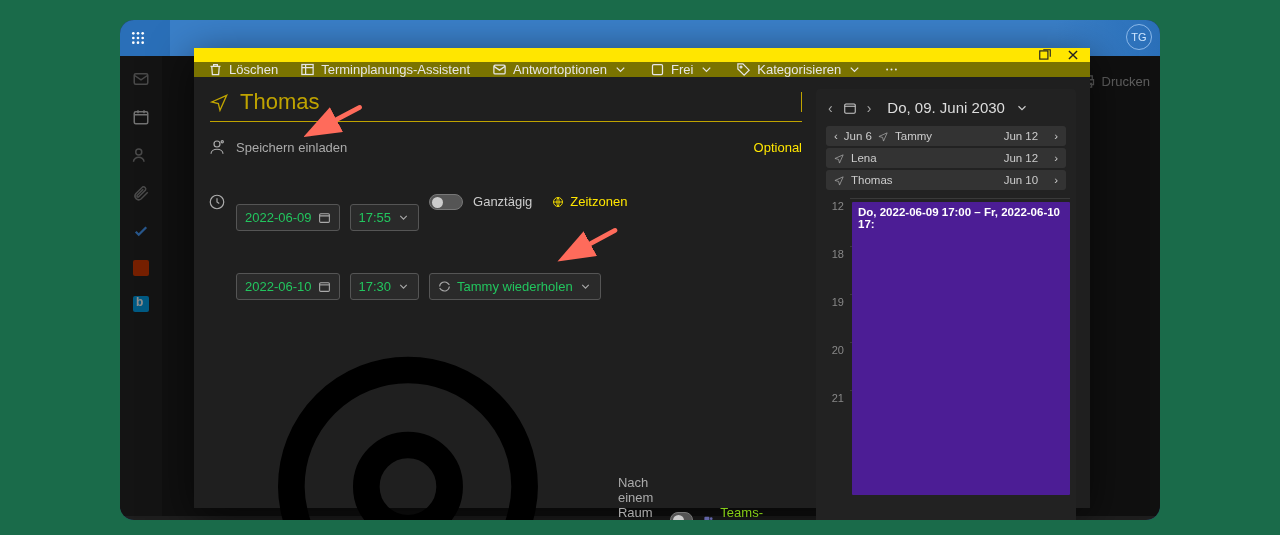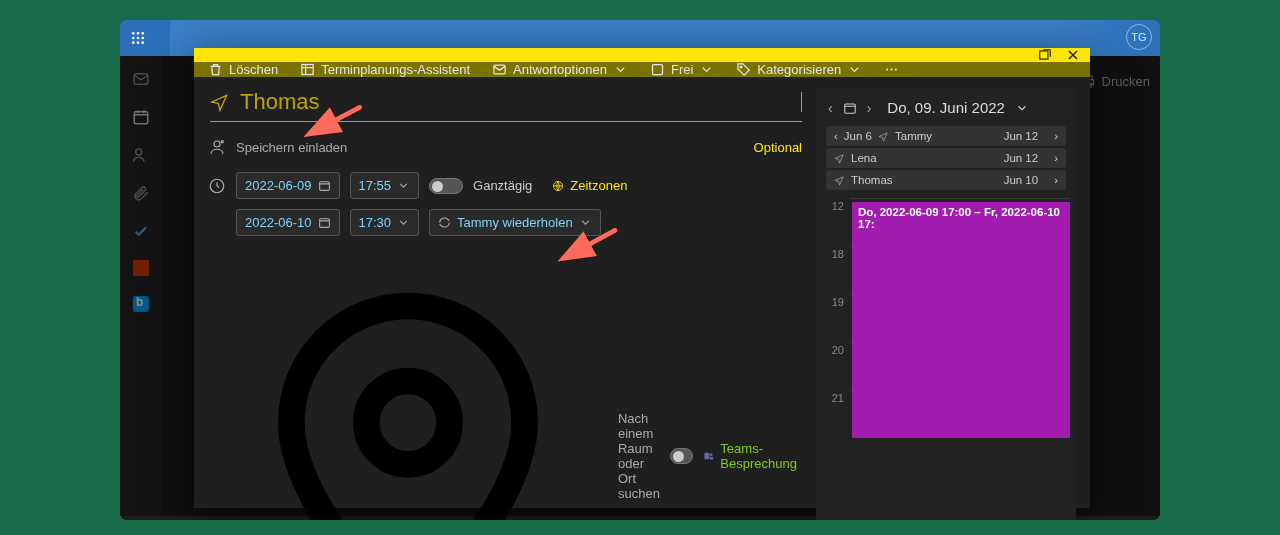--- a/index.html
+++ b/index.html
@@ -1,17 +1,17 @@
 <!DOCTYPE html>
 <html><head>
 <meta charset="utf-8">
 <style>
   * { box-sizing: border-box; margin: 0; padding: 0; font-family: 'Segoe UI', Arial, sans-serif; }
   body { width: 1280px; height: 535px; background: #1a6b4a; overflow: hidden; position: relative; }
-  .outer-shell { position: absolute; left: 120px; top: 20px; width: 1040px; height: 500px; background: #2a6fb8; border-radius: 6px; overflow: hidden; }
+  .outer-shell { position: absolute; left: 120px; top: 20px; width: 1040px; height: 500px; background: #2a6fb8; border-radius: 14px; overflow: hidden; }
   .bg-backdrop { position: absolute; inset: 0; background: #1e1e1e; filter: blur(0); }
   .bg-topbar { position: absolute; left: 0; top: 0; width: 100%; height: 36px; background: linear-gradient(90deg,#2a6fb8 0 50px,#3a7fc8 50px 90%,#2a6fb8); display:flex; align-items:center; }
   .bg-waffle { width: 36px; height: 36px; display:flex; align-items:center; justify-content:center; color:#fff; }
   .bg-print { position:absolute; right:10px; top:54px; color:#aaa; font-size:13px; display:flex; align-items:center; gap:6px;margin-left:44px;}
   .bg-tg { position:absolute; right:8px; top:4px; width:26px; height:26px; border-radius:50%; border:1px solid #8bb8e8; color:#cfe7ff; font-size:11px; display:flex; align-items:center; justify-content:center;}
   .bg-leftrail { position:absolute; left:0; top:36px; width:42px; height:460px; background:#252525; display:flex; flex-direction:column; align-items:center; padding-top:14px; gap:20px;}
   .bg-leftrail .ic { width:18px; height:18px; color:#888; }
   .bg-leftrail .ic.cal { color:#cfcfcf; }
   .bg-second { position:absolute; left:42px; top:36px; width:160px; height:460px; background:#1e1e1e;}
   .bg-overlay { position:absolute; left:0; top:36px; width:100%; height:460px; background:rgba(0,0,0,0.45);}
@@ -31,21 +31,21 @@
   .cal-select .dot{width:11px;height:11px;border-radius:50%;background:#bfa300;}
   .title-row { display:flex; align-items:center; gap:10px; border-bottom:1px solid #bfa300; padding-bottom:6px; margin-left:2px;}
   .title-row .plane { width:20px; height:20px; color:#bfa300;}
   .title-input { background:none; border:none; outline:none; color:#bfa300; font-size:22px; font-weight:500; flex:1;}
   .title-cursor { width:1px; height:20px; background:#bfa300; margin-left:2px; animation:bl 1s infinite;}
   @keyframes bl{50%{opacity:0;}}
   .row { display:flex; align-items:center; gap:10px; margin-top:16px;}
   .row .ic-lead { width:18px; height:18px; color:#aaa; flex-shrink:0;}
   .invite { flex:1; color:#aaa; font-size:13px;}
   .optional { color:#ffe600; font-size:13px;}
-  .field { background:#2a2a2a; border:1px solid #555; color:#7dd3fc; font-size:13px; padding:5px 8px; border-radius:3px; display:flex; align-items:center; gap:6px;}
+  .field { background:#2a2a2a; border:1px solid #555; color:#22c55e; font-size:13px; padding:5px 8px; border-radius:3px; display:flex; align-items:center; gap:6px;margin-top:32px;}
   .field .mini-ic{width:13px;height:13px;color:#aaa;}
   .toggle { width:34px; height:16px; background:#555; border-radius:8px; border:1px solid #777; position:relative; cursor:pointer;}
   .toggle::after{content:'';position:absolute;left:2px;top:2px;width:11px;height:11px;border-radius:50%;background:#ccc;}
   .lbl { color:#ccc; font-size:13px;}
   .link { color:#ffe600; font-size:13px; display:flex; align-items:center; gap:6px; cursor:pointer;}
   .link svg{width:12px;height:12px;}
   .loc-row { display:flex; align-items:center; gap:10px; margin-top:20px;}
   .loc-row .search { flex:1; color:#aaa; font-size:13px;}
   .teams{display:flex;align-items:center;gap:6px;color:#84cc16;font-size:13px;}
   .teams .t-ic{width:16px;height:16px;color:#6264a7;}
@@ -54,21 +54,21 @@
   .pv-head .nav{color:#aaa;font-size:14px;cursor:pointer;}
   .pv-head svg{width:14px;height:14px;}
   .mini-event{display:flex;align-items:center;justify-content:space-between;background:#333;border-radius:3px;padding:4px 8px;margin:2px 4px;font-size:11.5px;color:#ccc;}
   .mini-event .le{display:flex;align-items:center;gap:6px;}
   .mini-event svg{width:11px;height:11px;color:#aaa;}
   .mini-event .re{display:flex;align-items:center;gap:16px;}
   .day-grid{margin-top:6px;display:flex;flex-direction:column;position:relative;flex:1;}
   .slot{display:flex;height:48px;}
   .slot .hr{width:28px;color:#888;font-size:11px;text-align:right;padding-right:6px;padding-top:2px;}
   .slot .cell{flex:1;border-top:1px solid #3a3a3a;}
-  .ev-block{position:absolute;left:30px;top:4px;width:218px;height:236px;background:#a21caf;color:#fff;font-size:11.5px;font-weight:600;padding:4px 6px;border-radius:1px;}
+  .ev-block{position:absolute;left:30px;top:4px;width:218px;height:293px;background:#4c1d95;color:#fff;font-size:11.5px;font-weight:600;padding:4px 6px;border-radius:1px;}
   .arrow{position:absolute;width:70px;height:40px;pointer-events:none;}
   .arrow svg{width:100%;height:100%;}
 </style>
 </head>
 <body>
 
 <div class="outer-shell">
   <div class="bg-backdrop"></div>
   <div class="bg-topbar">
     <div class="bg-waffle">
@@ -280,21 +280,21 @@
       </div>
 
       <div class="preview-pane">
         <div class="pv-head">
           <span class="nav">‹</span>
           <svg viewBox="0 0 24 24" fill="none" stroke="#ccc" stroke-width="1.8">
               <rect x="3" y="5" width="18" height="16" rx="2"></rect>
               <path d="M3 9h18"></path>
             </svg>
           <span class="nav">›</span>
-          <span style="margin-left:6px;">Do, 09. Juni 2022</span>
+          <span style="margin-left:6px;">Do, 09. Juni 2030</span>
           <svg class="chev" viewBox="0 0 24 24" fill="none" stroke="#ccc" stroke-width="2">
               <path d="M6 9l6 6 6-6"></path>
             </svg>
         </div>
 
         <div id="mini-events">
             <div class="mini-event">
               <span class="le">
                 <span>‹</span>
                 <span>Jun 6</span>

